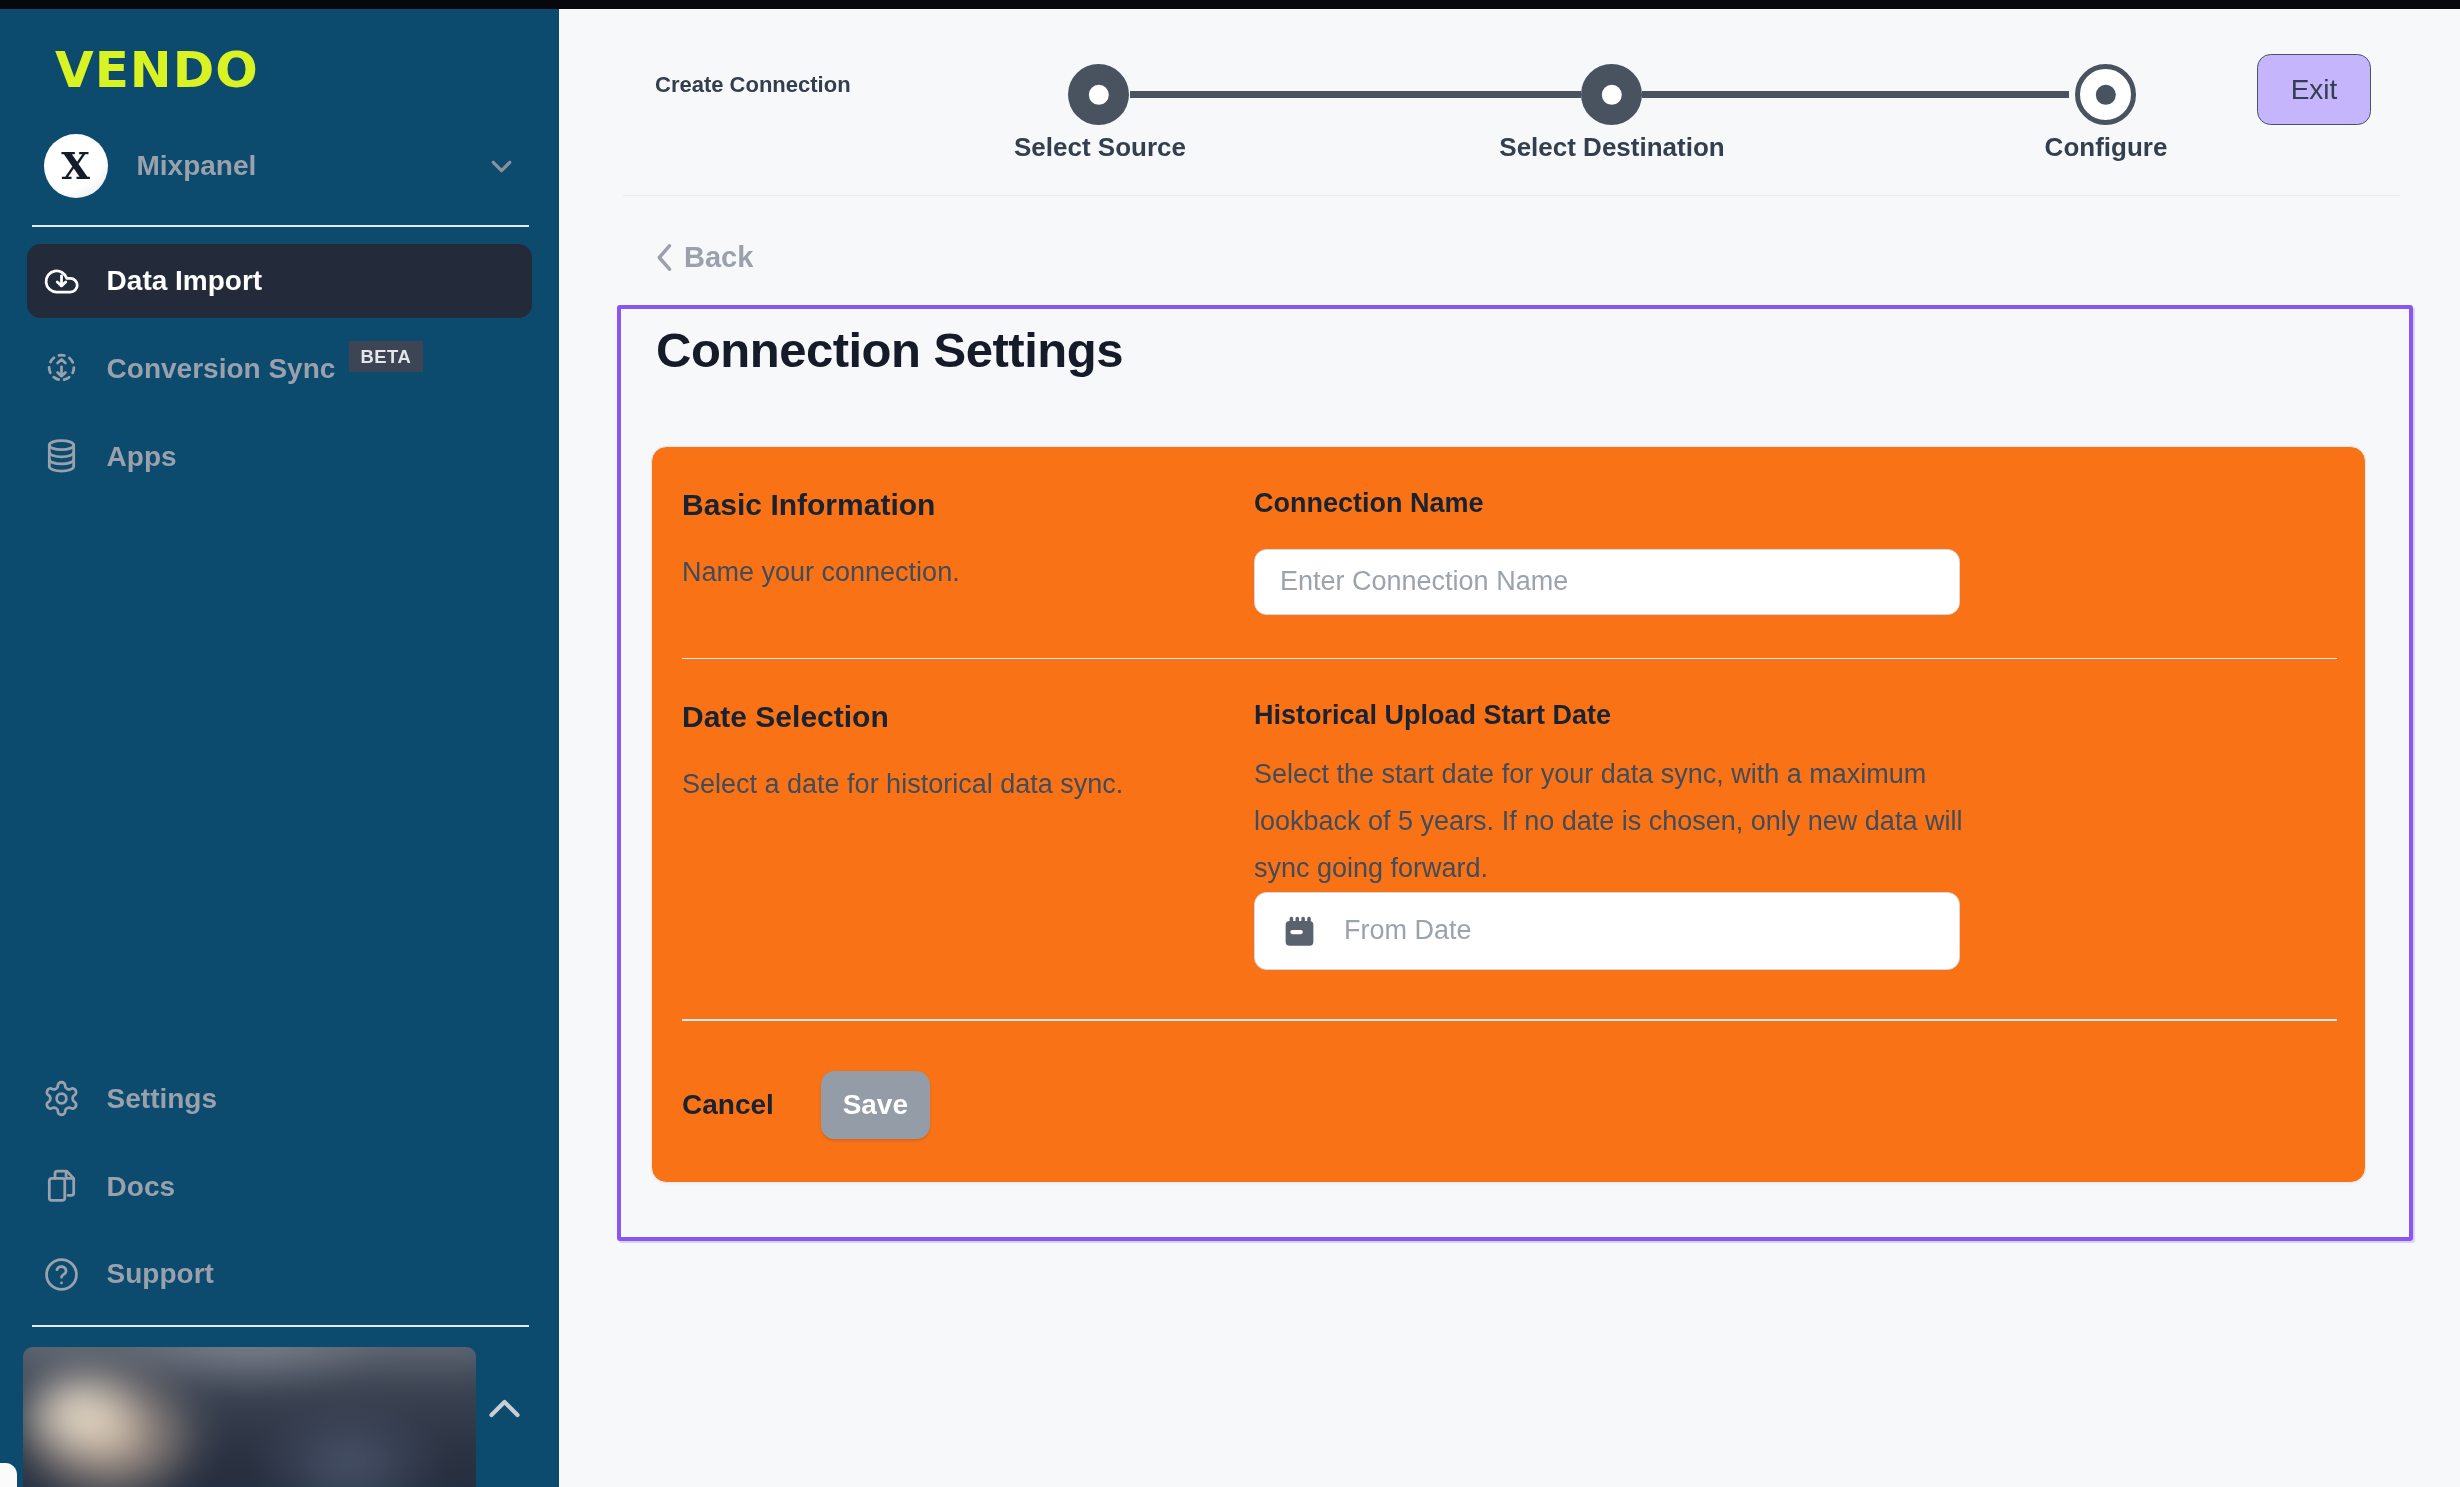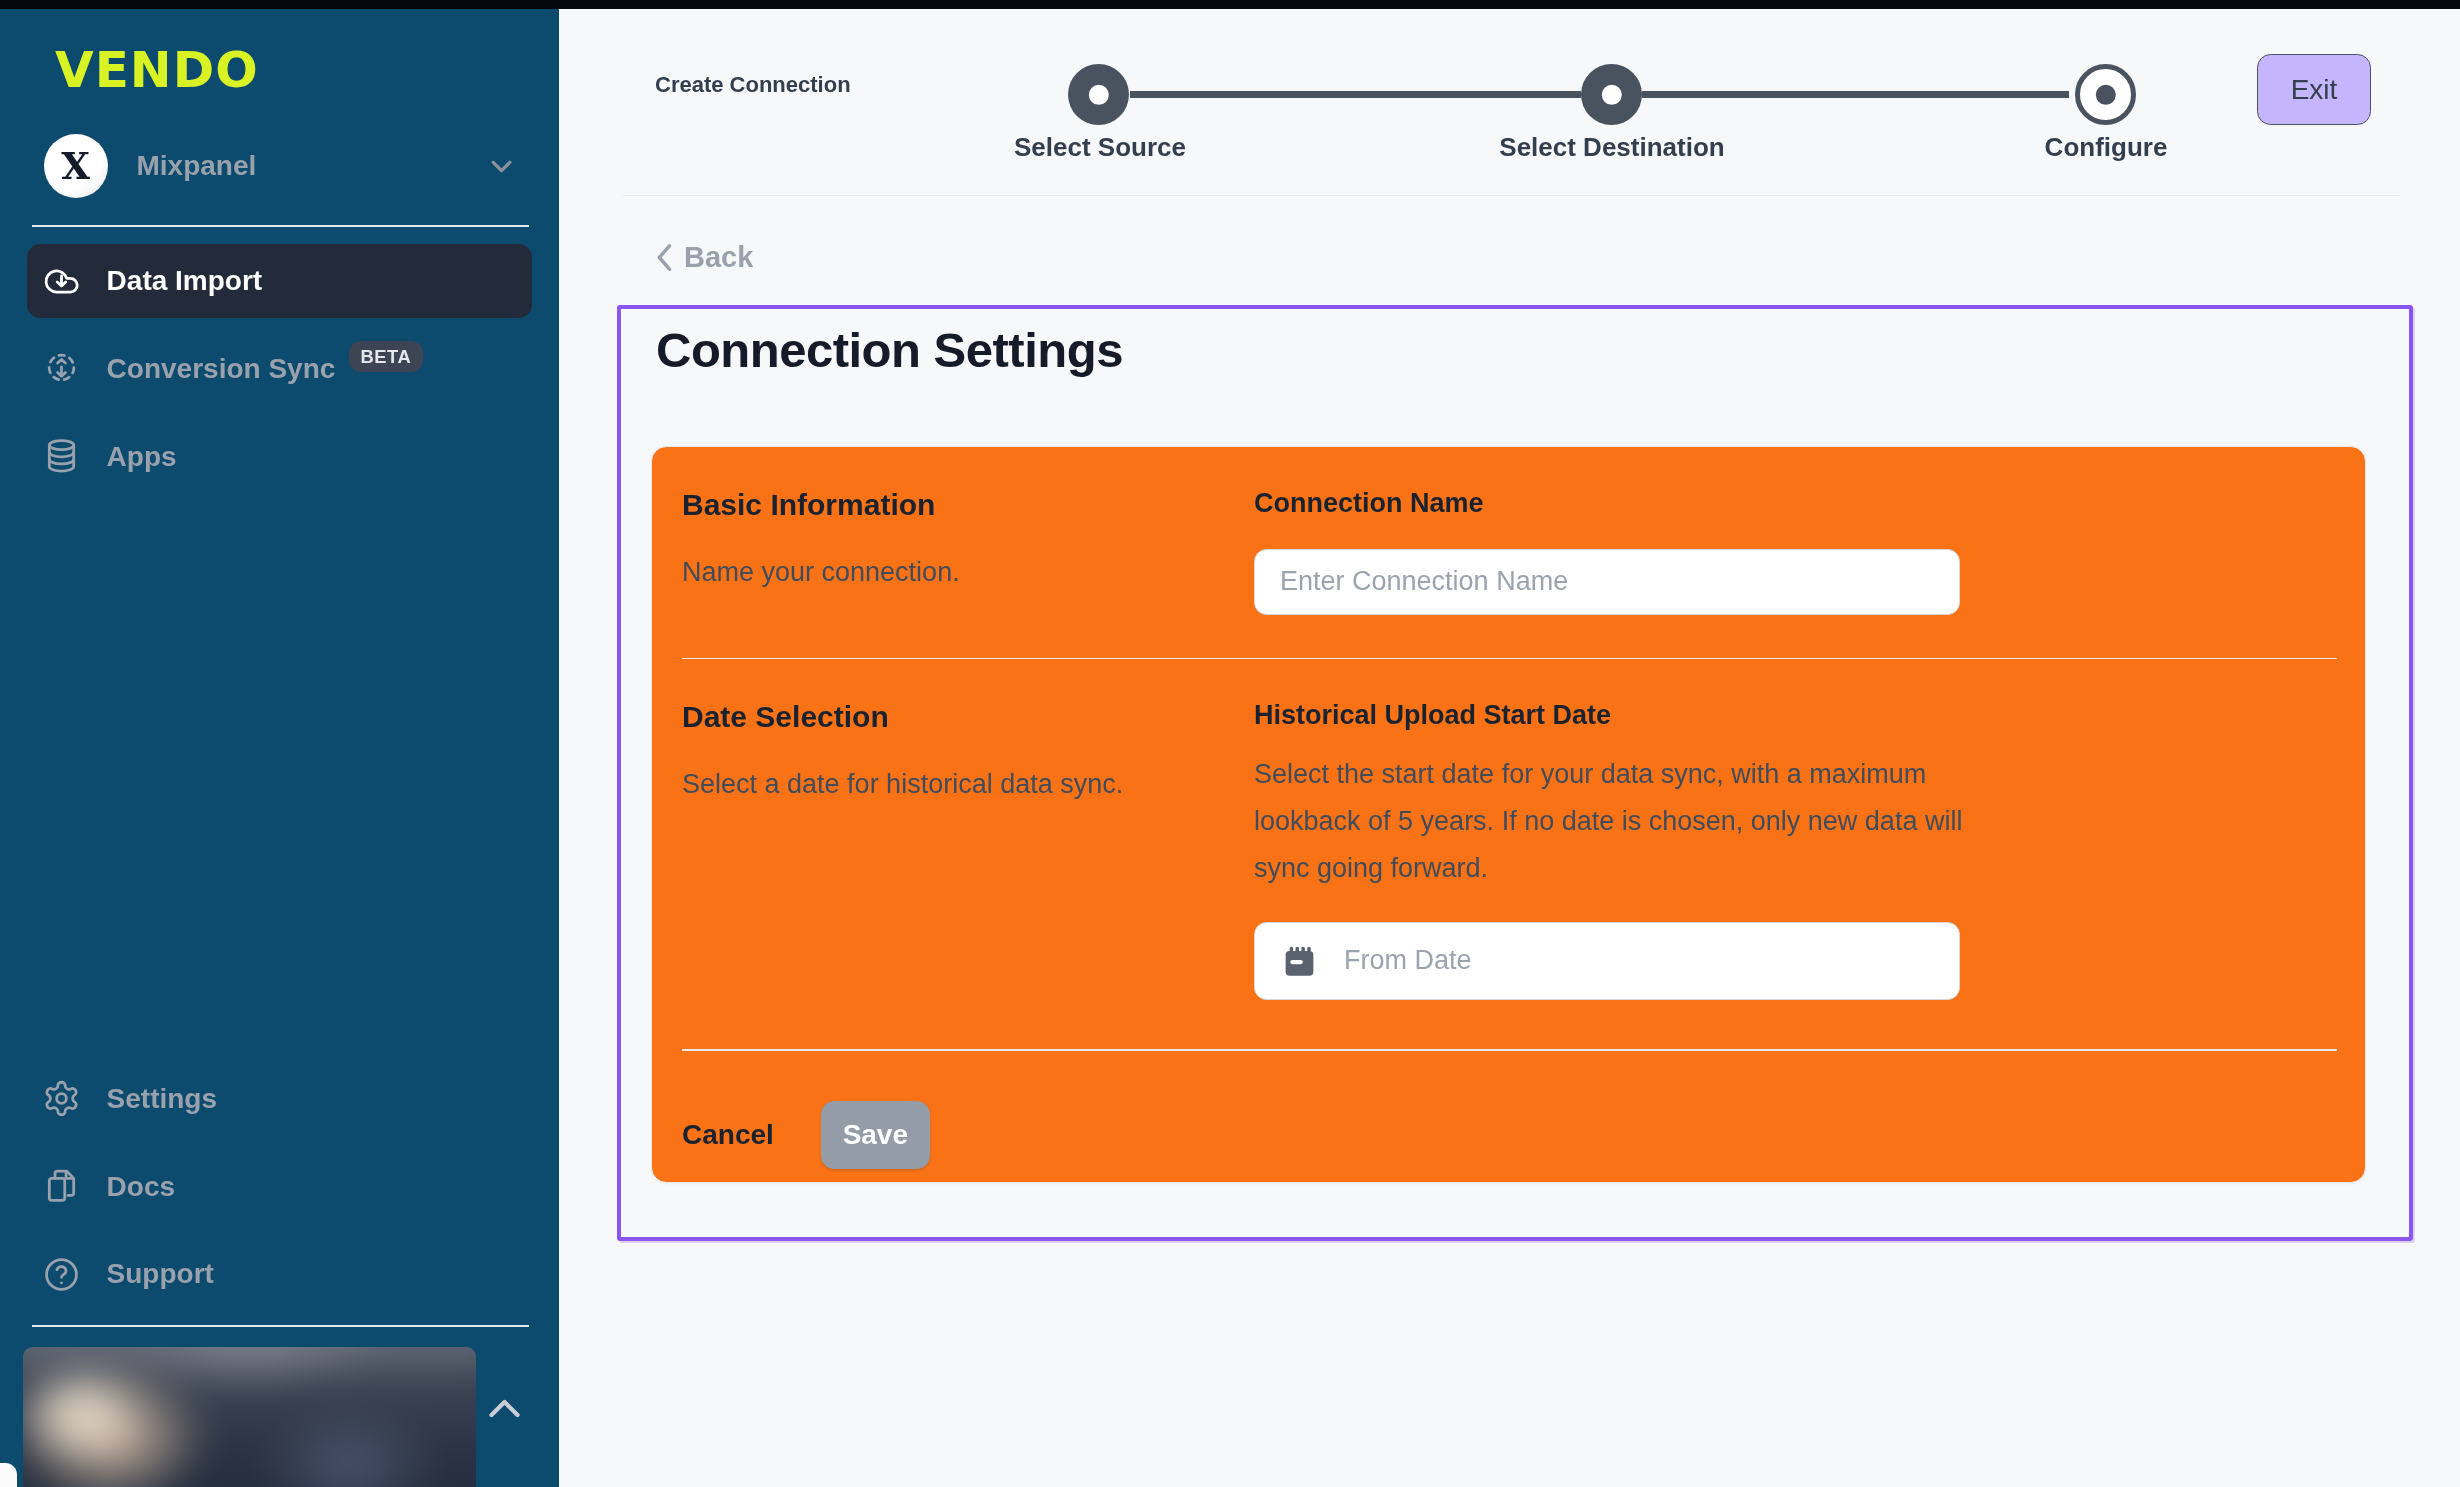--- a/index.html
+++ b/index.html
@@ -41,21 +41,21 @@
   .nav-item {
     display:flex; align-items:center; height:74px; border-radius:13.6px;
     padding:0 14.6px; margin-bottom:13.6px; cursor:pointer;
     color:#99a1ad; font-size:28px; font-weight:600;
   }
   .nav-item.active { background:#232b3b; color:#ffffff; font-weight:700; }
   .nav-item .nav-icon { width:39px; height:39px; flex:0 0 auto; margin-right:26px; display:flex; align-items:center; justify-content:center; }
   .badge {
     margin-left:13.6px; margin-bottom:25px;
     background:#3d4555; color:#e3e6ea; font-size:18.4px; font-weight:700;
-    padding:4.9px 11.6px 3.9px; border-radius:12px; letter-spacing:0.5px;
+    padding:4.9px 11.6px 3.9px; border-radius:0; letter-spacing:0.5px;
   }
   .spacer { flex:1; }
   .profile-wrap { position:relative; height:141px; margin:20.4px -27px 0 -27px; }
   .profile-blur {
     position:absolute; left:23px; top:0; width:453px; height:141px;
     border-radius:9.7px 9.7px 0 0; overflow:hidden; cursor:pointer;
   }
   .profile-blur .blurlayer {
     position:absolute; inset:-23px; filter:blur(15.5px);
     background:
@@ -108,21 +108,21 @@
   .sec-desc { margin-top:35px; font-size:27px; color:#414b5a; }
   .field-label { font-size:27px; font-weight:700; color:#1a2230; }
   .field-help { margin-top:19.4px; max-width:742px; font-size:27px; line-height:47px; color:#414b5a; }
   .text-input {
     margin-top:30px; width:706px; height:66px;
     border:1.9px solid #d4d8de; border-radius:12.6px; background:#ffffff;
     font-family:"Liberation Sans", sans-serif; font-size:27px; color:#1a2230;
     padding:0 25px; outline:none;
   }
   .text-input::placeholder { color:#9aa3ae; }
-  .date-input-wrap { position:relative; margin-top:30px; width:706px; height:84px; }
+  .date-input-wrap { position:relative; width:706px; height:84px; }
   .date-input-wrap .text-input { margin-top:0; width:706px; height:78px; padding-left:89px; }
   .date-input-wrap svg { position:absolute; left:27px; top:21.3px; pointer-events:none; }
   .card-divider { height:1.9px; background:#e8eaee; margin:43px 28px 0 30px; }
   .card-footer { display:flex; align-items:center; padding:50px 0 0 30px; }
   .cancel-btn { font-size:28px; font-weight:700; color:#1a2230; background:none; border:none; cursor:pointer; font-family:"Liberation Sans", sans-serif; }
   .save-btn {
     margin-left:47px; width:109px; height:68px;
     background:#949ca8; border:none; border-radius:13.6px;
     color:#ffffff; font-size:28px; font-weight:700; cursor:pointer;
     font-family:"Liberation Sans", sans-serif;

